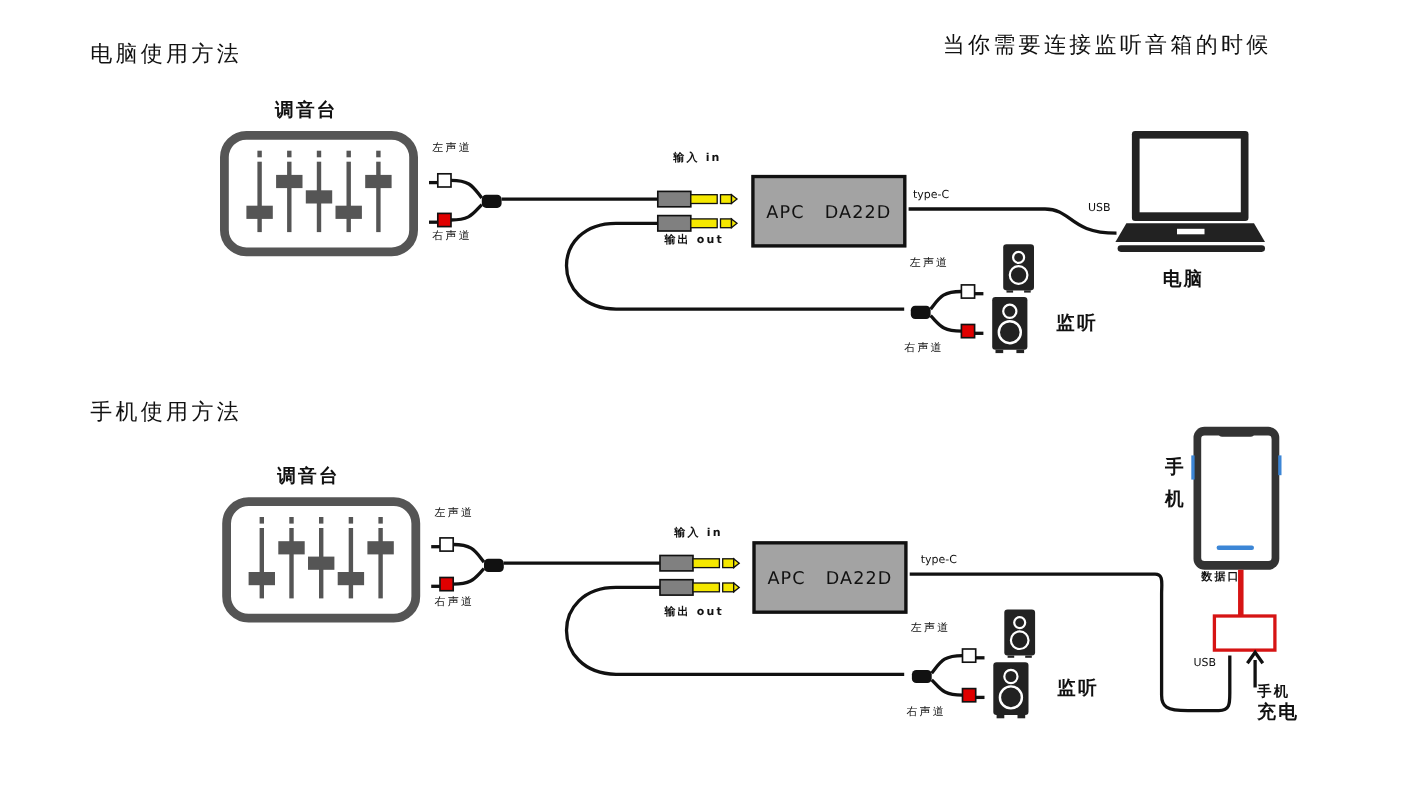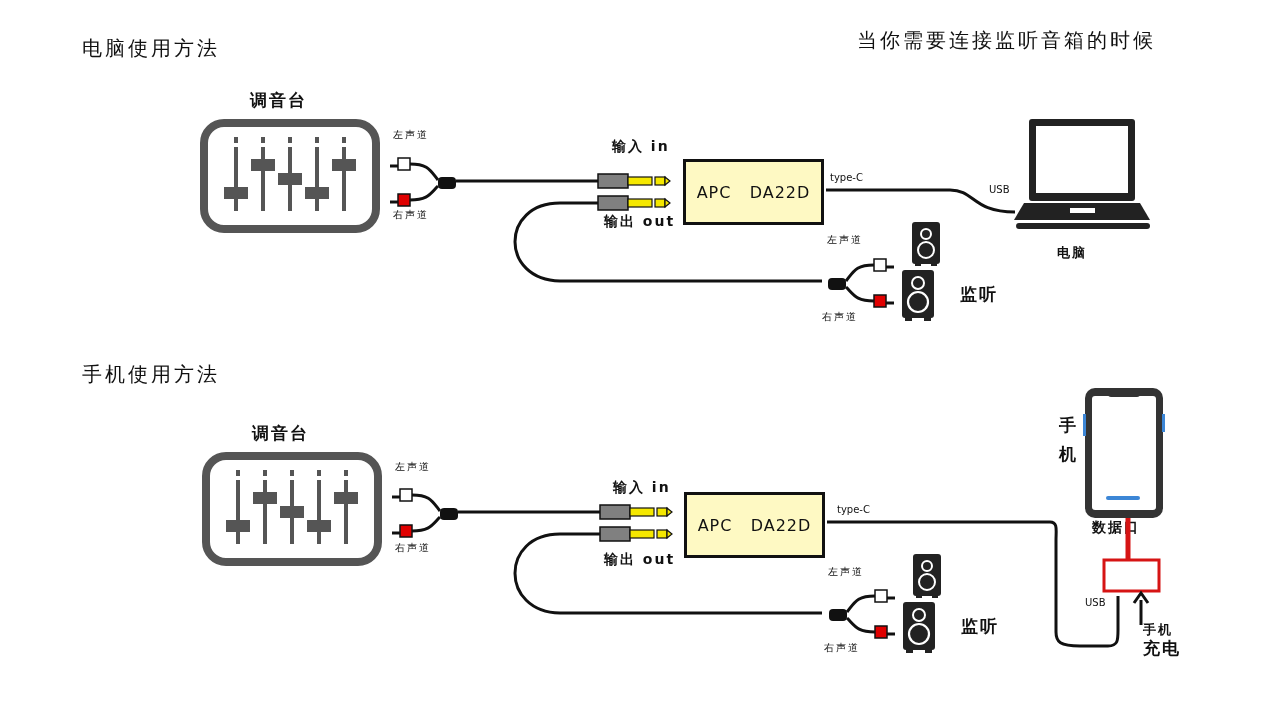--- a/index.html
+++ b/index.html
@@ -1,21 +1,21 @@
 <!DOCTYPE html>
 <html><head>
 <meta charset="utf-8">
 <style>
   html,body{margin:0;padding:0;background:#fff;}
   body{width:1280px;height:720px;position:relative;overflow:hidden;font-family:"DejaVu Sans",sans-serif;color:#111;}
   .t{position:absolute;white-space:nowrap;line-height:1;}
   .h1{font-size:20px;letter-spacing:3px;}
   .lbl{font-size:10px;letter-spacing:2px;}
-  .lbl-b{font-size:14px;letter-spacing:2px;font-weight:bold;}
-  .box{position:absolute;background:#fef9c3;border:3px solid #111;display:flex;align-items:center;justify-content:center;font-size:16px;letter-spacing:1px;}
+  .lbl-b{font-size:10px;letter-spacing:2px;font-weight:bold;}
+  .box{position:absolute;background:#a3a3a3;border:3px solid #111;display:flex;align-items:center;justify-content:center;font-size:16px;letter-spacing:1px;}
   svg{position:absolute;left:0;top:0;}
 </style>
 </head>
 <body>
 
 <div class="t h1" style="left:857px;top:30px;">当你需要连接监听音箱的时候</div>
 
 <div class="t h1" style="left:82px;top:38px;">电脑使用方法</div>
 <div class="t lbl-b" style="left:250px;top:92px;font-size:17px;">调音台</div>
 <div class="t lbl" style="left:393px;top:130px;">左声道</div>
@@ -24,21 +24,21 @@
 <div class="t lbl-b" style="left:604px;top:214px;">输出 out</div>
 <div class="box" style="left:683px;top:159px;width:135px;height:60px;">
     <span style="white-space:pre;">APC   DA22D</span>
   </div>
 <div class="t lbl" style="left:830px;top:173px;letter-spacing:0;">type-C</div>
 <div class="t lbl" style="left:989px;top:185px;letter-spacing:0;">USB</div>
 <div class="t lbl" style="left:827px;top:235px;">左声道</div>
 <div class="t lbl" style="left:822px;top:312px;">右声道</div>
 <div class="t lbl-b" style="left:960px;top:286px;font-size:17px;">监听</div>
 <div class="t lbl-b" style="left:1046px;top:148px;">录音/直播</div>
-<div class="t lbl-b" style="left:1057px;top:246px;font-size:13px;">电脑</div>
+<div class="t lbl-b" style="left:1057px;top:246px;font-size:17px;">电脑</div>
 
 <div class="t h1" style="left:82px;top:364px;text-align:center;">手机使用方法</div>
 <div class="t lbl-b" style="left:252px;top:425px;font-size:17px;">调音台</div>
 <div class="t lbl" style="left:395px;top:462px;">左声道</div>
 <div class="t lbl" style="left:395px;top:543px;">右声道</div>
 <div class="t lbl-b" style="left:613px;top:480px;">输入 in</div>
 <div class="t lbl-b" style="left:604px;top:552px;">输出 out</div>
 <div class="box" style="left:684px;top:492px;width:135px;height:60px;">
     <span style="white-space:pre;">APC   DA22D</span>
   </div>

